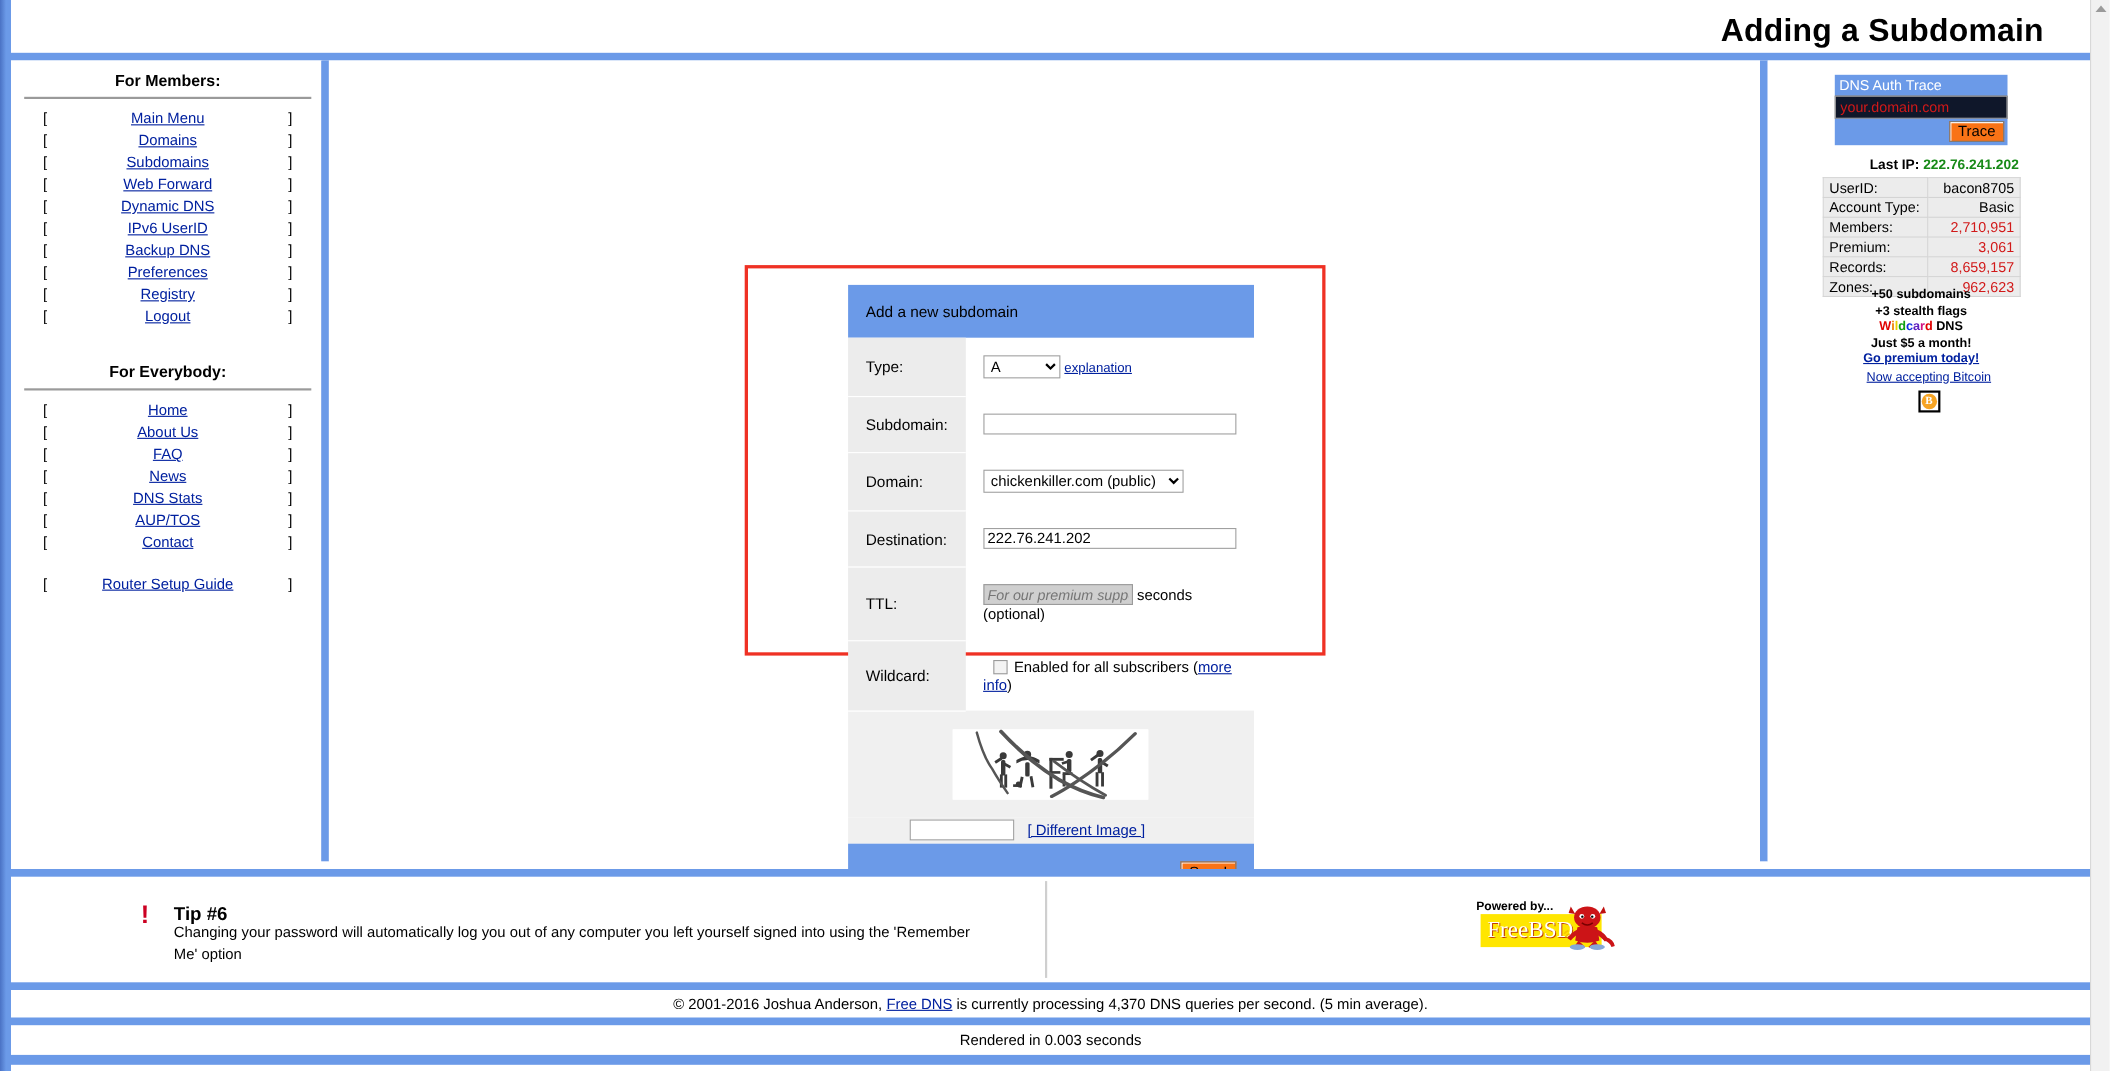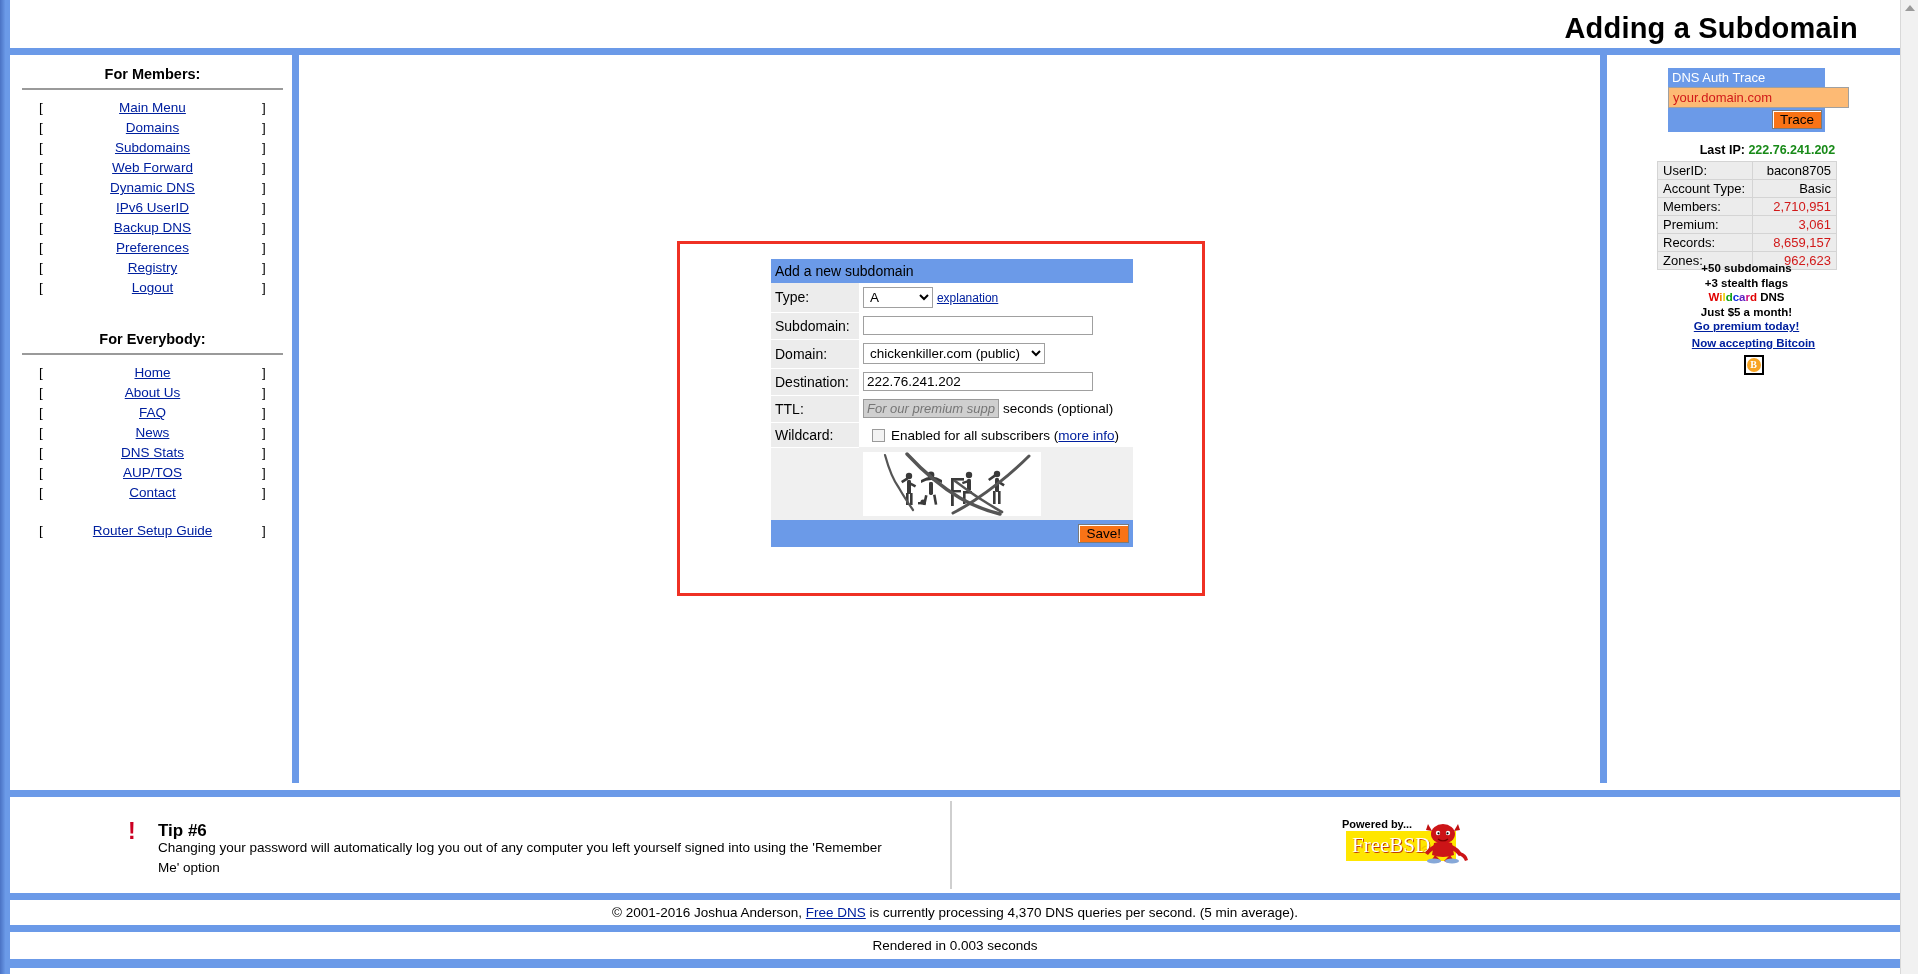--- a/index.html
+++ b/index.html
@@ -90,21 +90,21 @@
     position: absolute; left: 91px; top: 15px;
     width: 362px;
     border-collapse: collapse;
   }
   .form-title-bar {
     background: #6b9ae8; color: #ffffff;
     font-size: 14px; padding: 2px 0 3px 3px;
     text-align: left;
   }
   .form-tbl td {
-    font-size: 14px; color: #000; padding: 4px;
+    font-size: 14px; color: #000; padding: 16px;
     vertical-align: middle;
   }
   .lbl-cell {
     background: #ececec; padding: 2px 6px 2px 3px;
     white-space: nowrap; width: 88px;
     border-bottom: 1px solid #ffffff;
   }
   .val-cell { padding: 1px 0 1px 2px; }
   .txt-input {
     font-family: "Liberation Sans", sans-serif;
@@ -171,22 +171,22 @@
     position: absolute; left: 1607px; top: 55px; width: 293px; height: 728px;
     background: #ffffff;
   }
   .trace-box { position: absolute; left: 61px; top: 13px; width: 157px; }
   .trace-title {
     background: #6b9ae8; color: #ffffff; font-size: 13px;
     padding: 2px 0 2px 4px;
   }
   .trace-input {
     font-family: "Liberation Sans", sans-serif; font-size: 13px;
-    color: #d11919; border: 1px solid #a0a0a0; background: #fdba74;
-    width: 181px; height: 21px; padding: 0 4px; outline: none;
+    color: #d11919; border: 1px solid #a0a0a0; background: #0f172a;
+    width: 157px; height: 21px; padding: 0 4px; outline: none;
     display: block;
   }
   .trace-btn-bar {
     background: #6b9ae8; text-align: right; padding: 2px 3px 3px 0;
   }
   .last-ip {
     position: absolute; left: 0; top: 88px; width: 293px;
     text-align: center; font-size: 12.5px; font-weight: bold; color: #000; padding-left: 28px;
   }
   .last-ip .ip-val { color: #188a18; }
@@ -219,21 +219,21 @@
   .promo .w7 { color: #d01080; }
   .promo-link {
     color: #00209f; text-decoration: underline; cursor: pointer;
     font-weight: bold; font-size: 11.5px;
   }
   .btc-wrap {
     position: absolute; left: 0; top: 278px; width: 293px; text-align: center;
   }
   .btc-link {
     color: #00209f; text-decoration: underline; font-size: 11.5px;
-    font-weight: bold; cursor: pointer; text-align: center;
+    font-weight: normal; cursor: pointer; text-align: center;
   }
   .btc-badge {
     margin: 4px auto 0 auto; width: 20px; height: 20px;
     border: 2px solid #000; background: #ffffff;
     display: flex; align-items: center; justify-content: center;
   }
   .btc-coin {
     width: 14px; height: 14px; border-radius: 50%;
     background: #f7a423; color: #ffffff;
     font-size: 10px; font-weight: bold; line-height: 14px; text-align: center;
@@ -520,20 +520,28 @@
               <g stroke="#555555" fill="none" stroke-linecap="round">
                 <path d="M22 3 q6 22 14 33 q5 9 14 22" stroke-width="2.2"></path>
                 <path d="M44 2 q26 28 53 44 q19 11 40 16" stroke-width="3.4"></path>
                 <path d="M166 4 q-24 24 -54 44 q-12 8 -22 13" stroke-width="3"></path>
                 <path d="M92 29 q22 17 47 31" stroke-width="2.6"></path>
               </g>
             </svg>
           </td>
         </tr>
         <tr>
+          <td colspan="2" style="padding:0;">
+            <div class="captcha-row2">
+              <input class="captcha-input" type="text" value="" style="">
+              <span class="diff-img-link">[ Different Image ]</span>
+            </div>
+          </td>
+        </tr>
+        <tr>
           <td class="save-bar" colspan="2">
             <button class="btn">Save!</button>
           </td>
         </tr>
       </tbody>
         </table>
     </div>
 
   </div>
   <div class="right-divider"></div>

